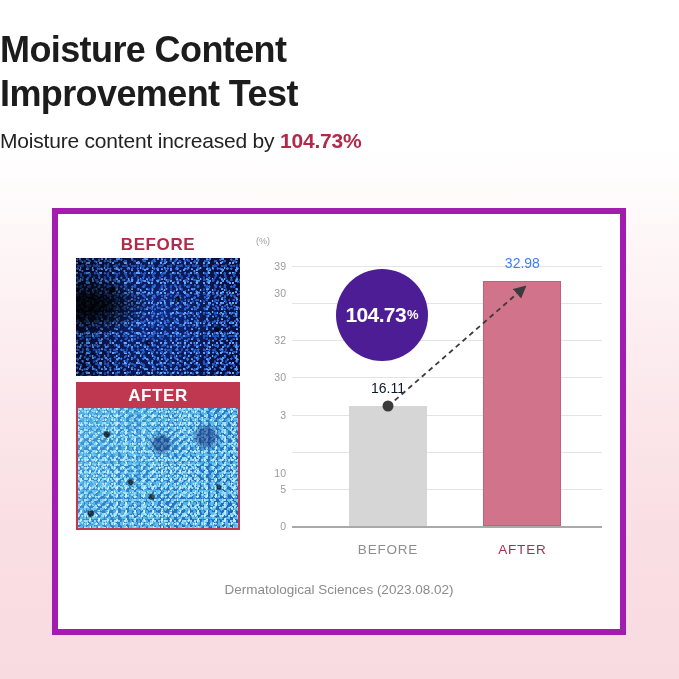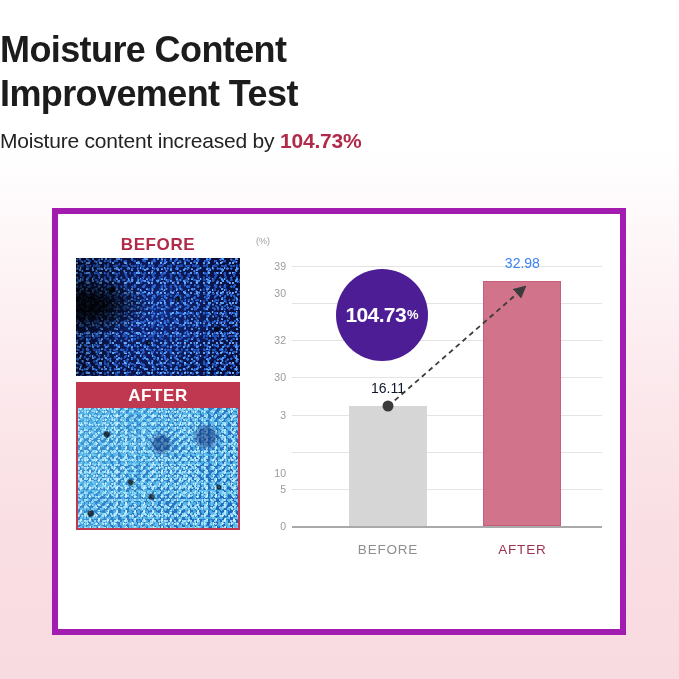--- a/index.html
+++ b/index.html
@@ -368,16 +368,17 @@
           <div class="marker-dot" style="left: 96px; top: 140.326px;"></div>
           <div class="badge" style="left: 44px; top: 2.97143px;">
             <span class="badge-val">104.73</span>
             <span class="badge-pct">%</span>
           </div>
         </div>
 
     </div>
 
     <div class="footnote">
+      <div>Dermatological Sciences (2023.08.02)</div>
     </div>
 
   </div>
 </div>
 
 </body></html>

